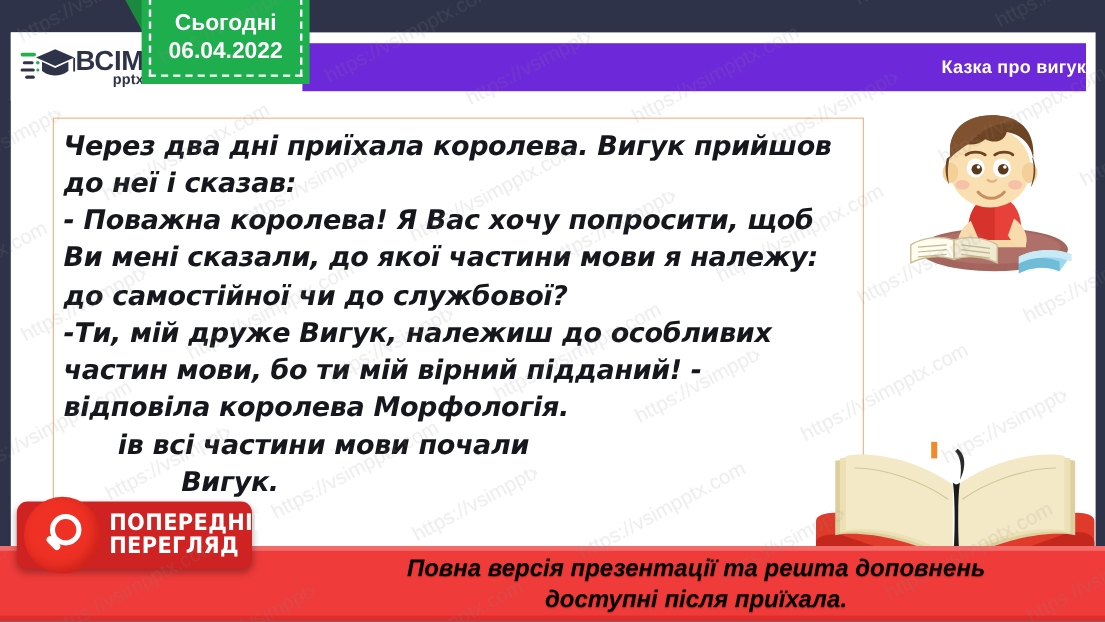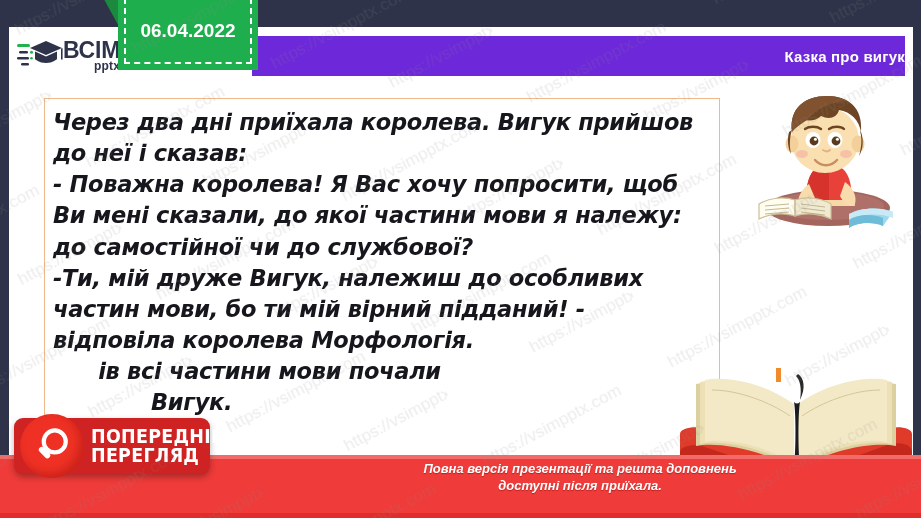--- a/index.html
+++ b/index.html
@@ -101,22 +101,22 @@
   .red-banner::before{
     content:"";position:absolute;left:0;top:0;width:100%;height:4px;
     background:#f26b69;
   }
   .red-banner::after{
     content:"";position:absolute;left:0;bottom:0;width:100%;height:5px;
     background:#e02c2a;
   }
   .banner-text{
     position:absolute;left:300px;top:6px;width:560px;
-    text-align:center;color:#ffffff;
-    font-size:13px;font-style:italic;font-weight:700;line-height:1.3;
+    text-align:center;color:#000000;
+    font-size:20px;font-style:italic;font-weight:700;line-height:1.3;
     text-shadow:0 1px 1px rgba(120,0,0,.45);
     z-index:3;
   }
 
   
   .preview-badge{
     position:absolute;left:14px;top:418px;width:196px;height:56px;
     background:#cf2222;border-radius:9px;z-index:24;
     box-shadow:0 3px 6px rgba(0,0,0,.30);
     display:flex;align-items:center;
@@ -168,20 +168,21 @@
       </svg>
     </span>
     <span class="logo-text">
       <div class="logo-title">ВСІМ</div>
       <div class="logo-sub">pptx</div>
     </span>
   </div>
 
   <div class="badge-fold"></div>
   <div class="date-badge">
+    <span class="d-line">Сьогодні</span>
     <span class="d-line">06.04.2022</span>
   </div>
 
   <div class="content-box">
     <div class="story">Через два дні приїхала королева. Вигук прийшов
 до неї і сказав:
 - Поважна королева! Я Вас хочу попросити, щоб
 Ви мені сказали, до якої частини мови я належу:
 до самостійної чи до службової?
 -Ти, мій друже Вигук, належиш до особливих

